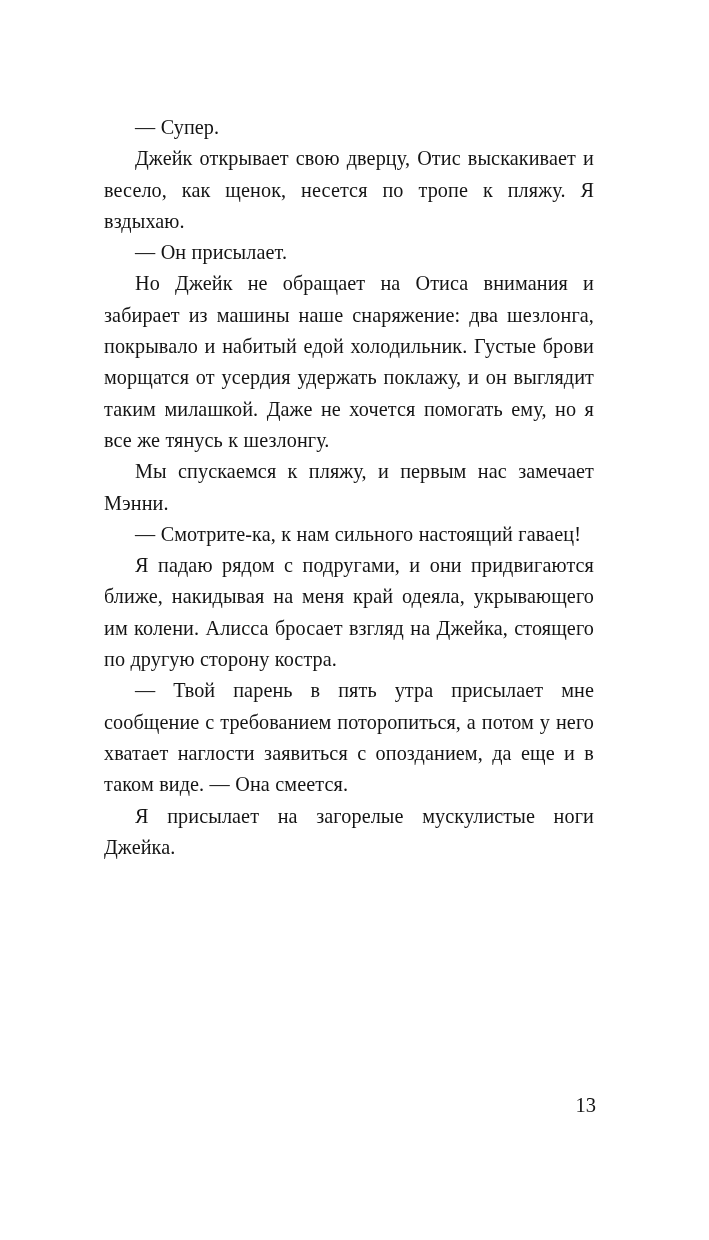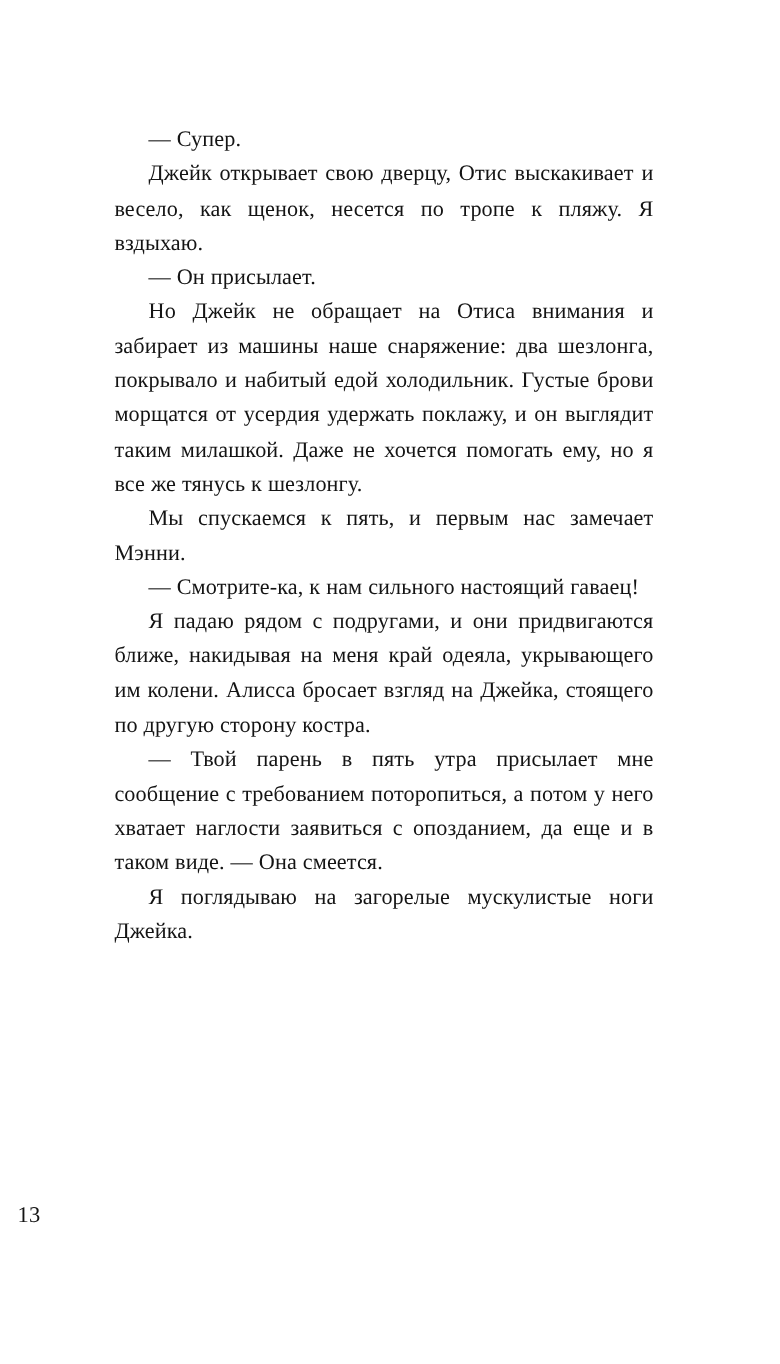--- a/index.html
+++ b/index.html
@@ -37,38 +37,38 @@
     text-indent: 31px;
     hyphens: manual;
     letter-spacing: 0.1px;
     word-spacing: 0.2px;
   }
   .para.dash {
     text-indent: 31px;
   }
   .page-number {
     position: absolute;
-    left: 16px;
+    left: 0;
     top: 1094px;
     width: 596px;
-    text-align: left;
+    text-align: right;
     font-size: 20.5px;
     font-family: "Liberation Serif", "DejaVu Serif", serif;
     color: #141414;
   }
 </style>
 </head>
 <body>
 
 <div class="page">
   <div class="text-column">
     <p class="para dash">— Супер.</p>
     <p class="para">Джейк открывает свою дверцу, Отис выскакивает и весело, как щенок, несется по тропе к пляжу. Я вздыхаю.</p>
     <p class="para dash">— Он присылает.</p>
     <p class="para">Но Джейк не обращает на Отиса внимания и забирает из машины наше снаряжение: два шезлонга, покрывало и набитый едой холодильник. Густые брови морщатся от усердия удержать поклажу, и он выглядит таким милашкой. Даже не хочется помогать ему, но я все же тянусь к шезлонгу.</p>
-    <p class="para">Мы спускаемся к пять, и первым нас замечает Мэнни.</p>
+    <p class="para">Мы спускаемся к пляжу, и первым нас замечает Мэнни.</p>
     <p class="para dash">— Смотрите-ка, к нам сильного настоящий гаваец!</p>
     <p class="para">Я падаю рядом с подругами, и они придвигаются ближе, накидывая на меня край одеяла, укрывающего им колени. Алисса бросает взгляд на Джейка, стоящего по другую сторону костра.</p>
     <p class="para dash">— Твой парень в пять утра присылает мне сообщение с требованием поторопиться, а потом у него хватает наглости заявиться с опозданием, да еще и в таком виде. — Она смеется.</p>
-    <p class="para">Я поглядываю на загорелые мускулистые ноги Джейка.</p>
+    <p class="para">Я присылает на загорелые мускулистые ноги Джейка.</p>
   </div>
   <div class="page-number">13</div>
 </div>
 
 </body></html>

